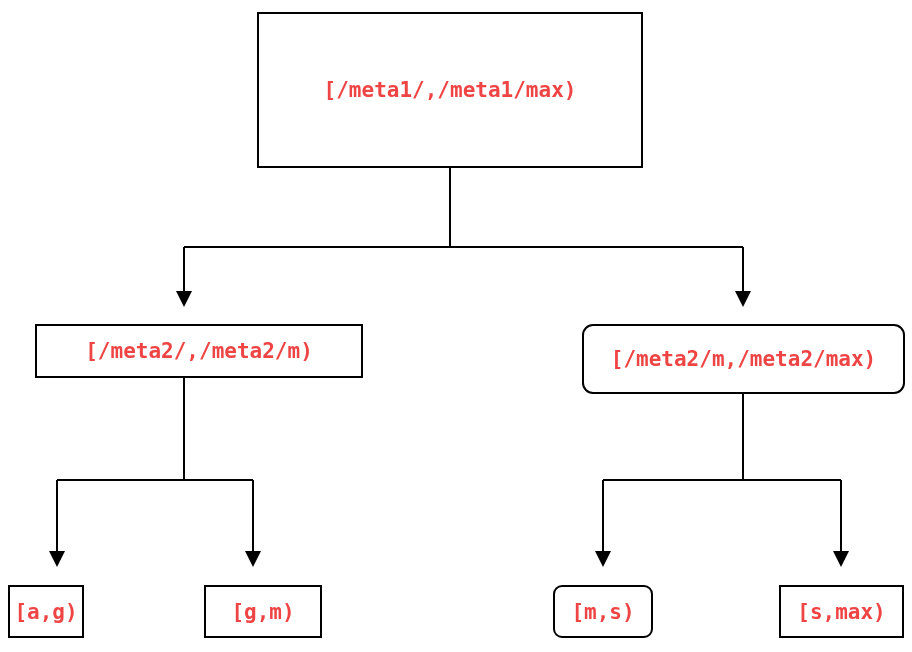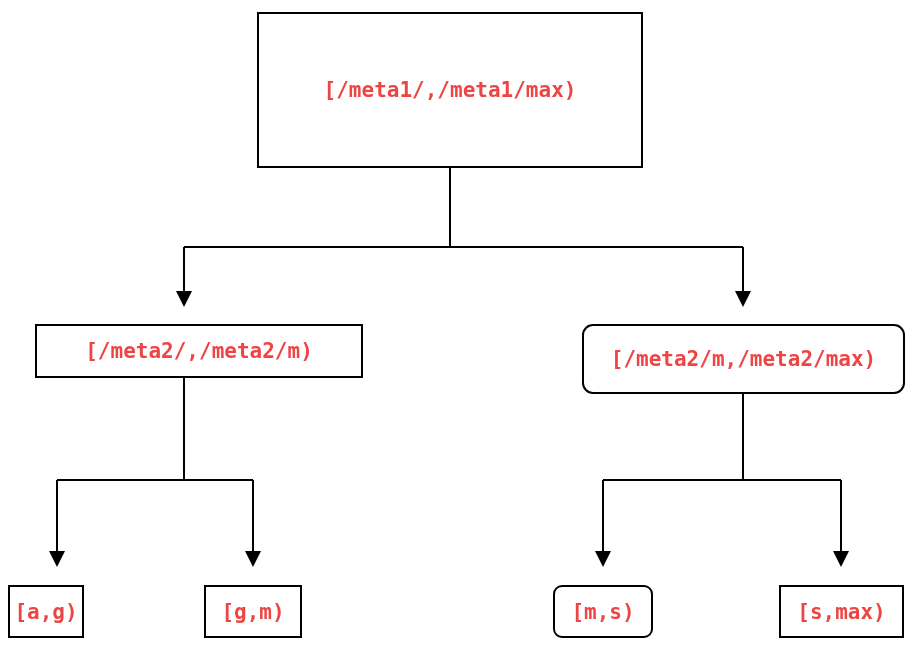--- a/index.html
+++ b/index.html
@@ -33,21 +33,21 @@
     justify-content: center;
     font-size: 21px;
     font-weight: bold;
     letter-spacing: 0px;
     white-space: nowrap;
   }
   .node-root      { left: 257px; top: 12px;  width: 386px; height: 156px; }
   .node-left      { left: 20px;  top: 324px; width: 328px; height: 54px; margin-left: 15px;  }
   .node-right     { left: 582px; top: 324px; width: 323px; height: 70px; border-radius: 11px;  }
   .node-leaf-ag   { left: 8px;   top: 585px; width: 76px;  height: 53px;  }
-  .node-leaf-gm   { left: 204px; top: 585px; width: 98px;  height: 53px;  }
+  .node-leaf-gm   { left: 204px; top: 585px; width: 118px;  height: 53px;  }
   .node-leaf-ms   { left: 553px; top: 585px; width: 100px; height: 53px; border-radius: 9px;  }
   .node-leaf-smax { left: 779px; top: 585px; width: 125px; height: 53px;  }
   .edge-line {
     stroke: #000000;
     stroke-width: 2;
     fill: none;
   }
   .arrow-head {
     fill: #000000;
     stroke: none;

